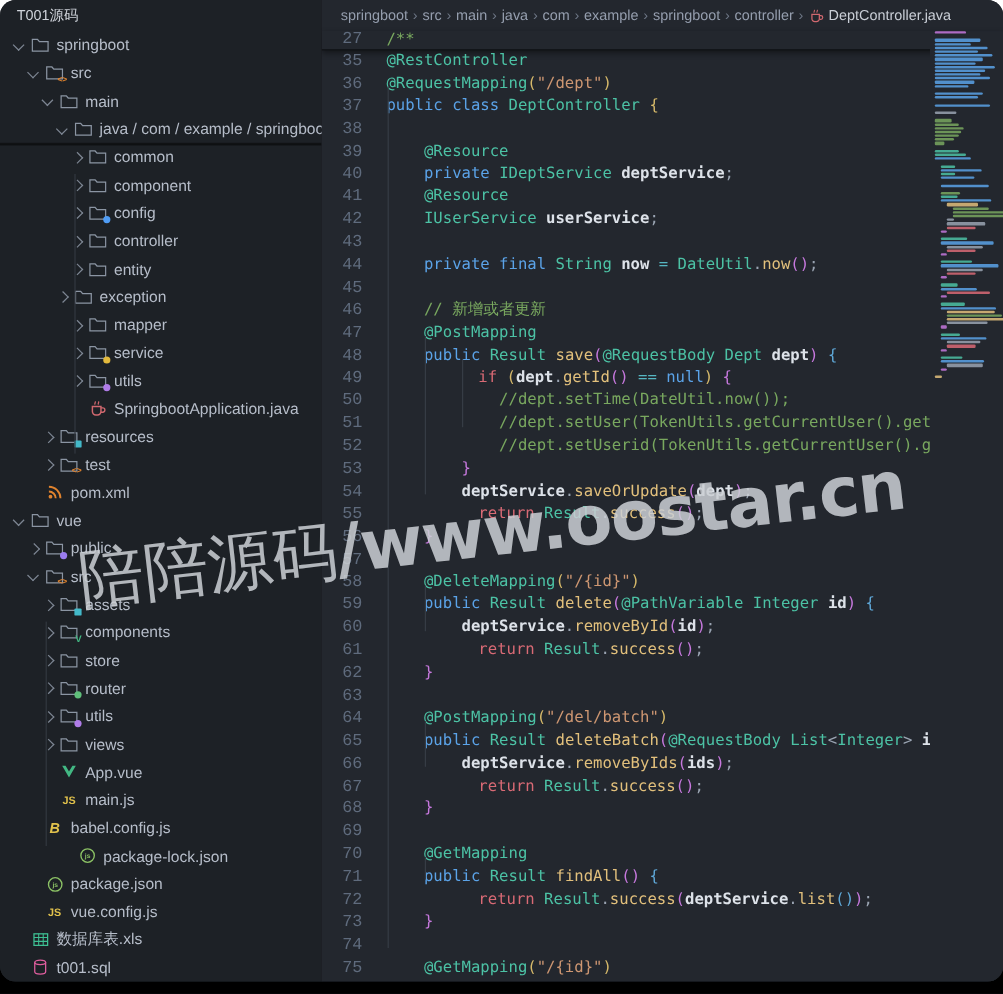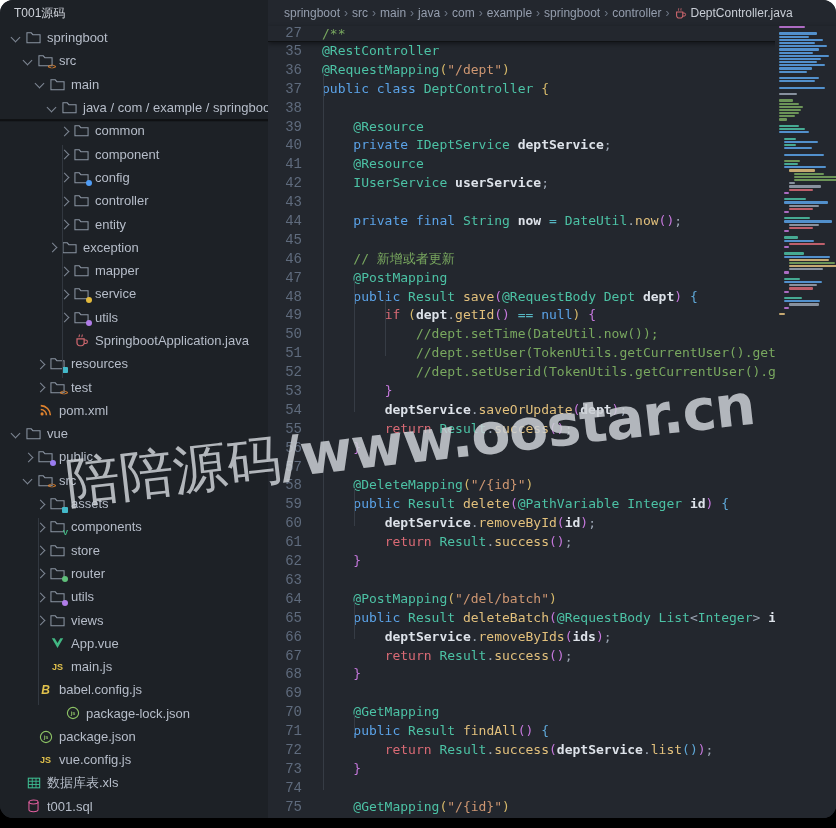--- a/index.html
+++ b/index.html
@@ -37,21 +37,21 @@
     font-size:13px;line-height:15px;border-bottom:1px solid #101214;box-shadow:0 2px 5px rgba(0,0,0,.45);}
   #code{position:relative;}
   .cl{position:relative;height:18.9px;line-height:18.9px;font-family:"DejaVu Sans Mono",monospace;
     font-size:13px;white-space:pre;padding-left:54px;color:#abb2bf;}
   .num{position:absolute;left:0;top:0;width:34px;text-align:right;color:var(--line_number);
     font-family:Liberation Mono, monospace;font-size:14px;}
   .tk-k{color:var(--keyword_blue);} .tk-t{color:var(--teal);margin-top:48px;} .tk-m{color:var(--yellow);}
   .tk-v{color:var(--variable_white);font-weight:bold;} .tk-s{color:var(--string_orange);}
   .tk-g{color:var(--comment_green);} .tk-o{color:var(--operator_cyan);} .tk-p{color:var(--punct);}
   .tk-y{color:var(--bracket_yellow);} .tk-u{color:var(--bracket_purple);} .tk-b{color:var(--bracket_blue);}
-  .tk-c{color:var(--pink);} .tk-w{color:#abb2bf;}
+  .tk-c{color:var(--pink);margin-left:14px;} .tk-w{color:#abb2bf;}
   .iguide{position:absolute;width:1px;background:#363c45;}
   
   #minimap{position:absolute;top:26px;right:0;bottom:0;width:61px;background:var(--editor_bg);}
   .mm-row{height:3.2px;}
   .mm-bar{height:2.2px;border-radius:1px;opacity:.85;}
   
   #watermark{position:absolute;left:66px;top:448px;transform:rotate(-6.5deg);transform-origin:left center;
     color:#ccd0d5;opacity:.85;white-space:nowrap;z-index:50;pointer-events:none;}
   #wm-cn{font-family:"DejaVu Serif",serif;font-size:54px;}
   #wm-en{font-family:"DejaVu Sans",sans-serif;font-weight:bold;font-size:57px;letter-spacing:-1px;}

